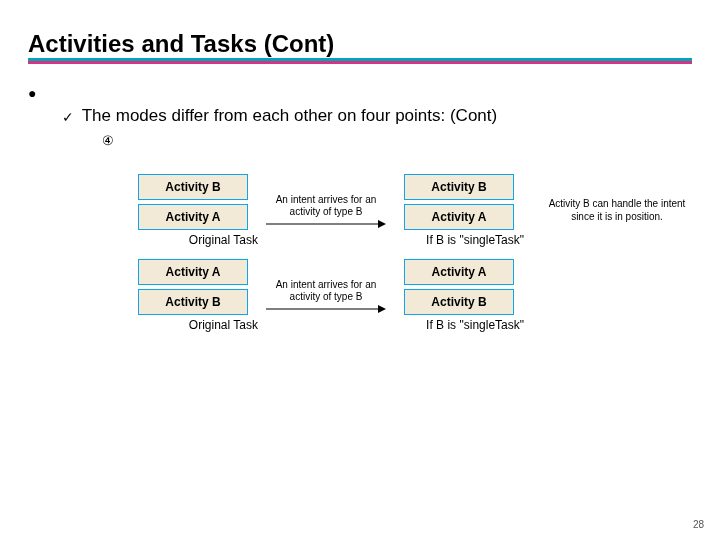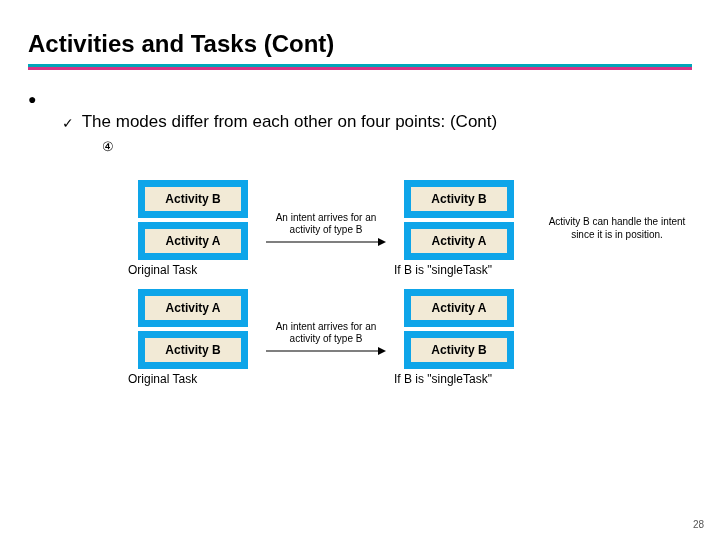--- a/index.html
+++ b/index.html
@@ -8,21 +8,20 @@
     height: 540px;
     background: #ffffff;
     font-family: Arial, Helvetica, sans-serif;
     color: #000;
     position: relative;
     padding: 30px 28px 0 28px;
   }
   .title {
     font-size: 24px;
     font-weight: bold;
-    margin-bottom: 6px;
   }
   .rule {
     height: 6px;
     width: 100%;
     position: relative;
     margin-bottom: 18px;
   }
   .rule .bar-top {
     height: 3px;
     background: #00a6b8;
@@ -72,30 +71,30 @@
     margin-bottom: 12px;
   }
   .stack {
     display: flex;
     flex-direction: column;
     gap: 4px;
     align-items: center;
   }
   .box {
     width: 110px;
-    border: 7px solid #0ea5e9;
+    border: 1px solid #0ea5e9;
     background: #f2ead6;
     font-size: 12px;
     font-weight: bold;
     text-align: center;
     padding: 5px 2px;
   }
   .caption {
     font-size: 12px;
-    text-align: left;
+    text-align: right;
     margin-top: 3px;
   }
   .arrow-wrap {
     display: flex;
     flex-direction: column;
     align-items: flex-start;
     justify-content: center;
   }
   .arrow-label {
     font-size: 10px;

